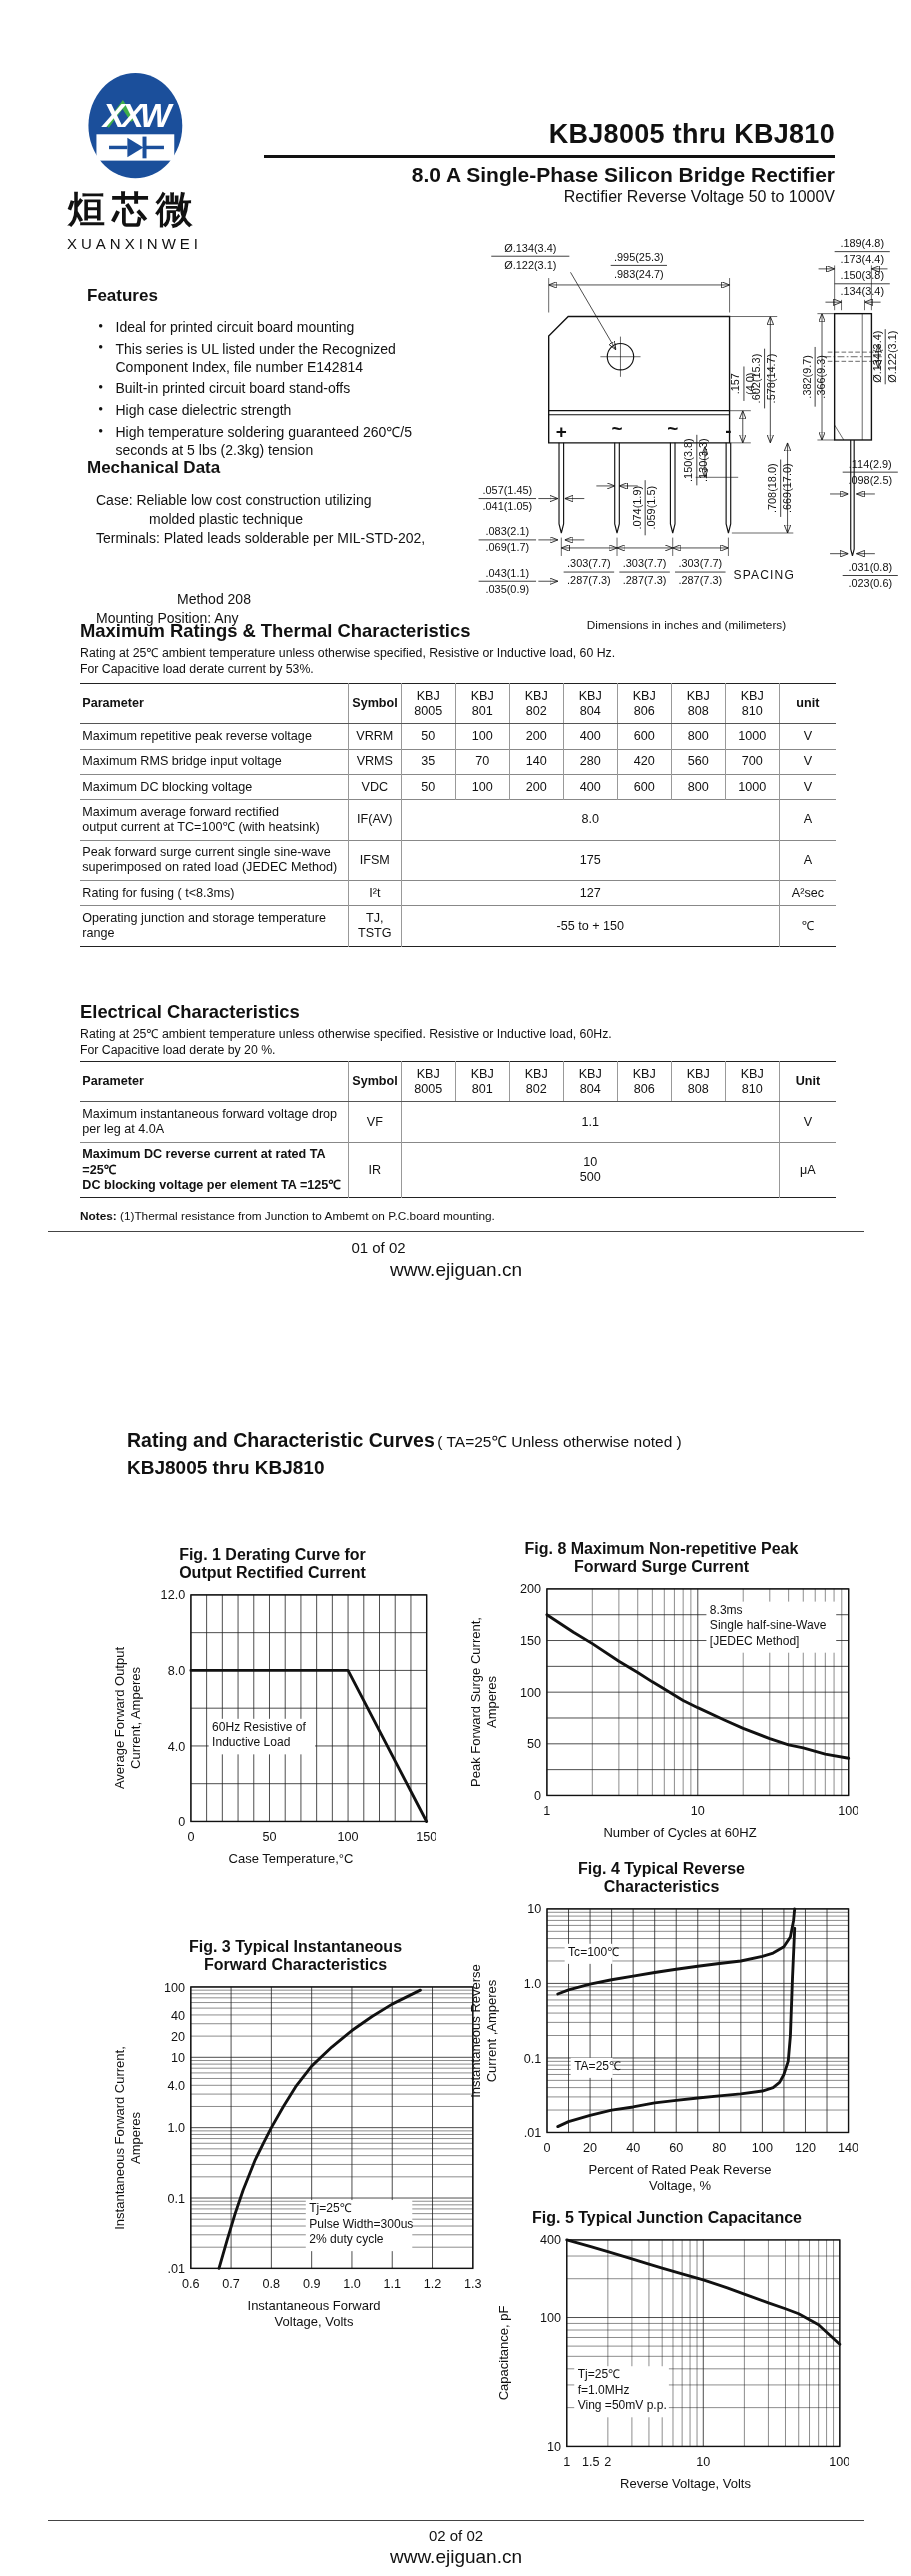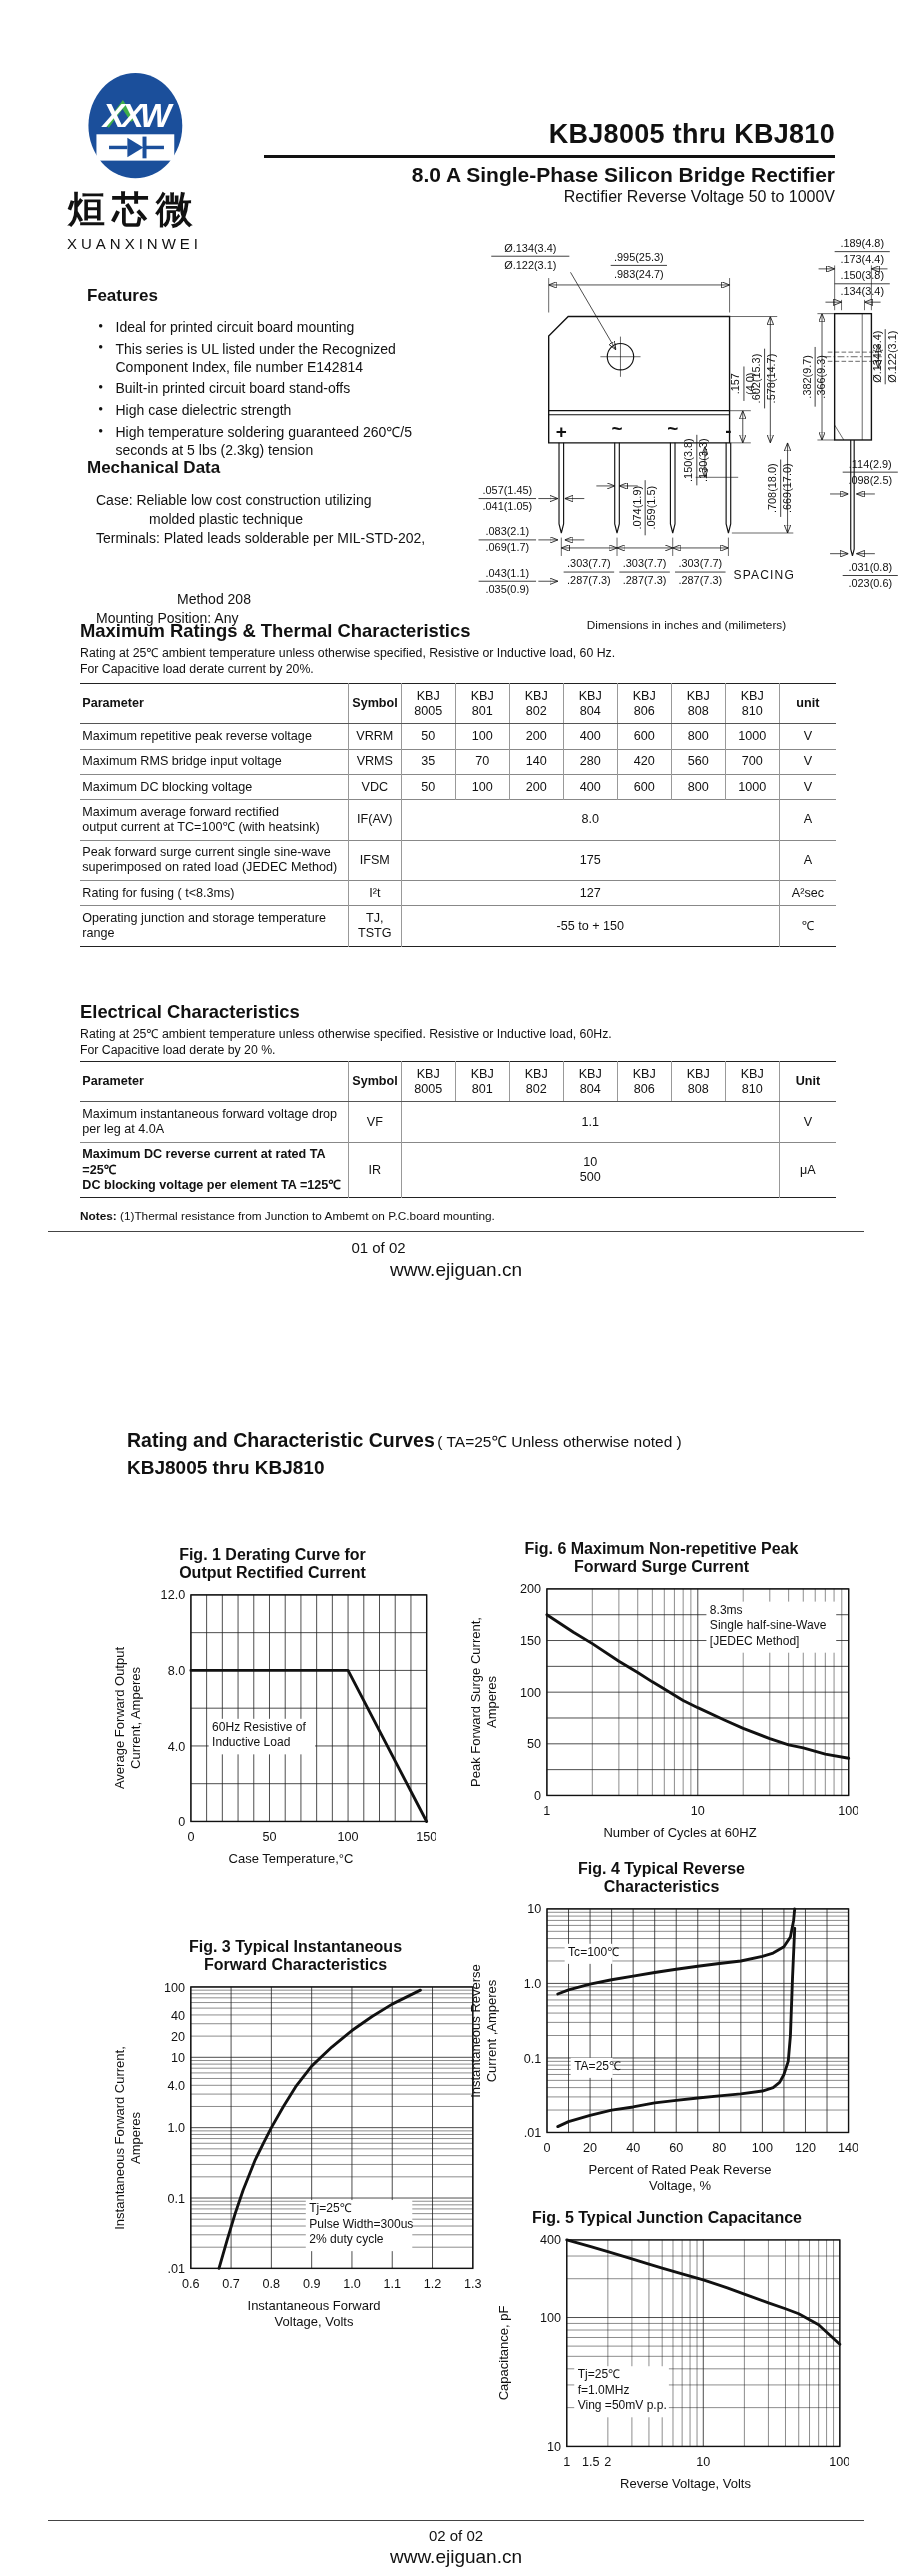--- a/index.html
+++ b/index.html
@@ -294,21 +294,21 @@
         <line class="dl" x1="642" y1="586" x2="738" y2="586"></line>
         <text class="dt" x="690" y="606" text-anchor="middle">.023(0.6)</text>
       </g>
     </svg>
   </div>
   <div class="abs caption center" style="left:474px;top:618px;width:425px;">Dimensions in inches and (milimeters)</div>
 
   <div class="abs" style="left:80px;top:620px;font-size:18.4px;font-weight:bold;">Maximum Ratings &amp; Thermal Characteristics</div>
   <div class="abs note-s" style="left:80px;top:645px;width:688px;">
     <div>Rating at 25℃ ambient temperature unless otherwise specified, Resistive or Inductive load, 60 Hz.</div>
-    <div>For Capacitive load derate current by 20%.</div>
+    <div>For Capacitive load derate current by 53%.</div>
   </div>
   <div class="abs" style="left:80px;top:683px;width:756px;">
     <table class="dtable" id="tbl-max">
         <colgroup>
           <col style="width: 35.5%;">
           <col style="width: 7%;">
           <col style="width: 7.14286%;">
           <col style="width: 7.14286%;">
           <col style="width: 7.14286%;">
           <col style="width: 7.14286%;">
@@ -525,21 +525,21 @@
           <text x="68" y="415" text-anchor="end" font-size="22" fill="#111">0</text>
           <text x="68" y="283.33333333333337" text-anchor="end" font-size="22" fill="#111">4.0</text>
           <text x="68" y="151.66666666666669" text-anchor="end" font-size="22" fill="#111">8.0</text>
           <text x="68" y="20" text-anchor="end" font-size="22" fill="#111">12.0</text>
         </svg>
     </div>
     <div class="fig-xlabel pre" style="margin-left:37px;">Case Temperature,°C</div>
   </div>
 
   <div class="fig" style="left:465px;top:1540px;">
-    <div class="fig-title pre">Fig. 6 Maximum Non-repetitive Peak
+    <div class="fig-title pre">Fig. 8 Maximum Non-repetitive Peak
 Forward Surge Current</div>
     <div class="fig-body">
       <div class="ylabel">
           <span class="pre">Peak Forward Surge Current,
 Amperes</span>
         </div>
       <svg width="356" height="241" viewBox="0 0 620 420">
           <line x1="78" y1="12" x2="78" y2="372" stroke="#222" stroke-width="1.4"></line>
           <line x1="157.17088885962704" y1="12" x2="157.17088885962704" y2="372" stroke="#222" stroke-width="0.9"></line>
           <line x1="203.48288999127124" y1="12" x2="203.48288999127124" y2="372" stroke="#222" stroke-width="0.9"></line>

